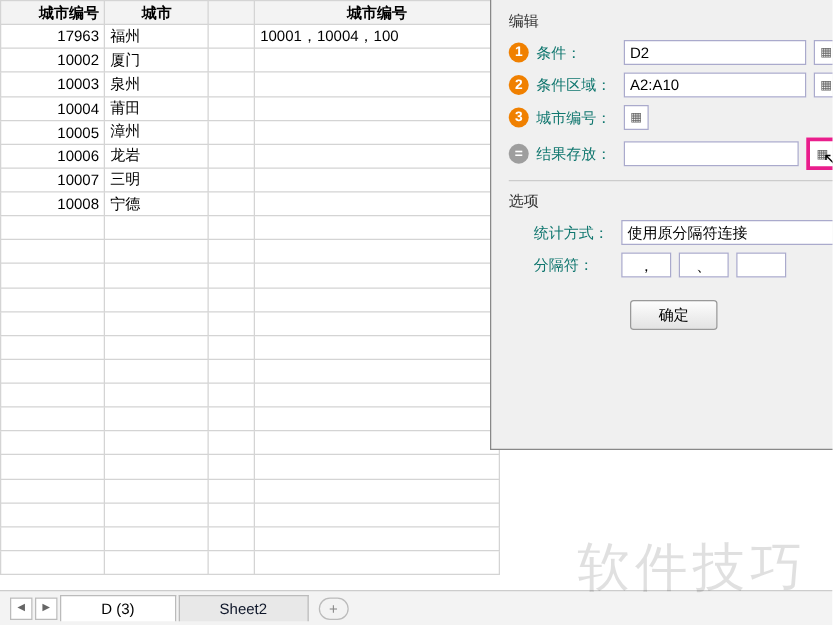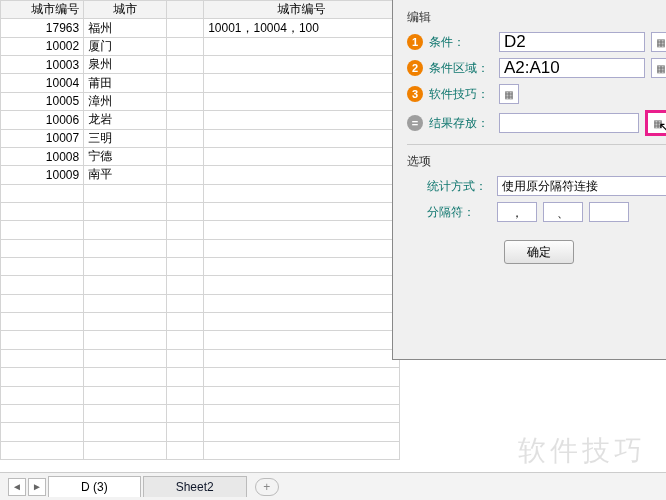--- a/index.html
+++ b/index.html
@@ -1,45 +1,45 @@
 <!DOCTYPE html>
 <html><head>
 <meta charset="utf-8">
 <style>
 *{box-sizing:border-box;margin:0;padding:0;font-family:"Microsoft YaHei",SimSun,Arial,sans-serif;font-size:12px}
 body{background:#fff;width:666px;height:500px;overflow:hidden;position:relative}
 .sheet{position:absolute;left:0;top:0;width:400px;height:460px;border-collapse:collapse}
 .sheet td,.sheet th{border:1px solid #d4d4d4;height:18px;padding:0 4px;text-align:left;background:#fff;white-space:nowrap}
-.sheet th{background:#f3f3f3;font-weight:normal;text-align:center}
+.sheet th{background:#f3f3f3;font-weight:bold;text-align:center}
 .sheet .colA{width:68px;text-align:right}
 .sheet .colB{width:68px}
 .sheet .colC{width:30px}
 .sheet .colD{width:160px}
 .dialog{position:absolute;left:392px;top:-10px;width:280px;height:370px;background:#f0f0f0;border:1px solid #888;padding:10px 0 10px 14px}
 .section-title{color:#333;margin:8px 0 6px 0;font-size:12px}
 .row{display:flex;align-items:center;margin:6px 0;gap:6px}
 .badge{width:16px;height:16px;border-radius:50%;color:#fff;font-size:11px;display:flex;align-items:center;justify-content:center;font-weight:bold}
 .b-orange{background:#f08000}
 .b-gray{background:#9e9e9e}
 .lbl{width:64px;color:#0f766e}
-.inp{flex:1;height:20px;border:1px solid #aac;background:#fff;padding:6px 4px;font-size:17px;min-width:0}
+.inp{flex:1;height:20px;border:1px solid #aac;background:#fff;padding:6px 4px;font-size:12px;min-width:0}
 .picker{width:20px;height:20px;border:1px solid #aac;background:#fff;display:flex;align-items:center;justify-content:center;font-size:10px;color:#666;cursor:pointer}
 .picker.highlight{border:3px solid #e91e8c;width:26px;height:26px;position:relative}
 .cursor{position:absolute;right:-2px;bottom:-2px;font-size:14px;color:#000}
 .sep{border:none;border-top:1px solid #ccc;margin:8px 0}
 .btn{width:70px;height:24px;background:linear-gradient(#fdfdfd,#e3e3e3);border:1px solid #999;border-radius:3px;cursor:pointer;font-size:12px}
 .btn-row{display:flex;justify-content:center;margin-top:18px;gap:10px}
 .sep-box{width:40px;height:20px;border:1px solid #aac;background:#fff;text-align:center;font-size:12px;padding-top:2px}
 .combo{flex:1;height:20px;border:1px solid #aac;background:#fff;padding:0 4px;display:flex;align-items:center;justify-content:space-between;font-size:12px}
 .tabs{position:absolute;left:0;bottom:0;width:666px;height:28px;background:#f3f3f3;border-top:1px solid #ccc;display:flex;align-items:center;padding-left:8px;gap:2px}
 .tab-nav{width:18px;height:18px;border:1px solid #bbb;background:#fff;display:flex;align-items:center;justify-content:center;font-size:10px;color:#666;cursor:pointer}
 .tab{padding:3px 32px;background:#fff;border:1px solid #bbb;border-bottom:none;font-size:12px;cursor:pointer}
 .tab.inactive{background:#e8e8e8;color:#0f172a}
 .tab-add{width:24px;height:18px;border:1px solid #bbb;border-radius:9px;display:flex;align-items:center;justify-content:center;color:#888;cursor:pointer;margin-left:6px}
-.watermark{position:absolute;right:20px;bottom:30px;font-size:28px;color:rgba(0,0,0,0.12);letter-spacing:4px;pointer-events:none}
+.watermark{position:absolute;right:20px;bottom:18px;font-size:42px;color:rgba(0,0,0,0.12);letter-spacing:4px;pointer-events:none}
 </style>
 </head>
 <body>
 
 <table class="sheet">
 <tbody id="sheet-body">
       <tr>
         <th class="colA">城市编号</th>
         <th class="colB">城市</th>
         <th class="colC"></th>
@@ -87,26 +87,20 @@
         <td class="colC"></td>
         <td class="colD"></td>
       </tr>
       <tr>
         <td class="colA">10008</td>
         <td class="colB">宁德</td>
         <td class="colC"></td>
         <td class="colD"></td>
       </tr>
       <tr>
-        <td class="colA">10009</td>
-        <td class="colB">南平</td>
-        <td class="colC"></td>
-        <td class="colD"></td>
-      </tr>
-      <tr>
         <td class="colA"></td>
         <td class="colB"></td>
         <td class="colC"></td>
         <td class="colD"></td>
       </tr>
       <tr>
         <td class="colA"></td>
         <td class="colB"></td>
         <td class="colC"></td>
         <td class="colD"></td>
@@ -204,21 +198,21 @@
 
   <div class="row">
     <span class="badge b-orange">2</span>
     <span class="lbl">条件区域：</span>
     <input class="inp" value="A2:A10" style="">
     <span class="picker">▦</span>
   </div>
 
   <div class="row">
     <span class="badge b-orange">3</span>
-    <span class="lbl">软件技巧：</span>
+    <span class="lbl">城市编号：</span>
     <span class="picker">▦</span>
   </div>
 
   <div class="row">
     <span class="badge b-gray">=</span>
     <span class="lbl">结果存放：</span>
     <input class="inp" value="" style="">
     <span class="picker highlight">▦<span class="cursor">↖</span></span>
   </div>
 

